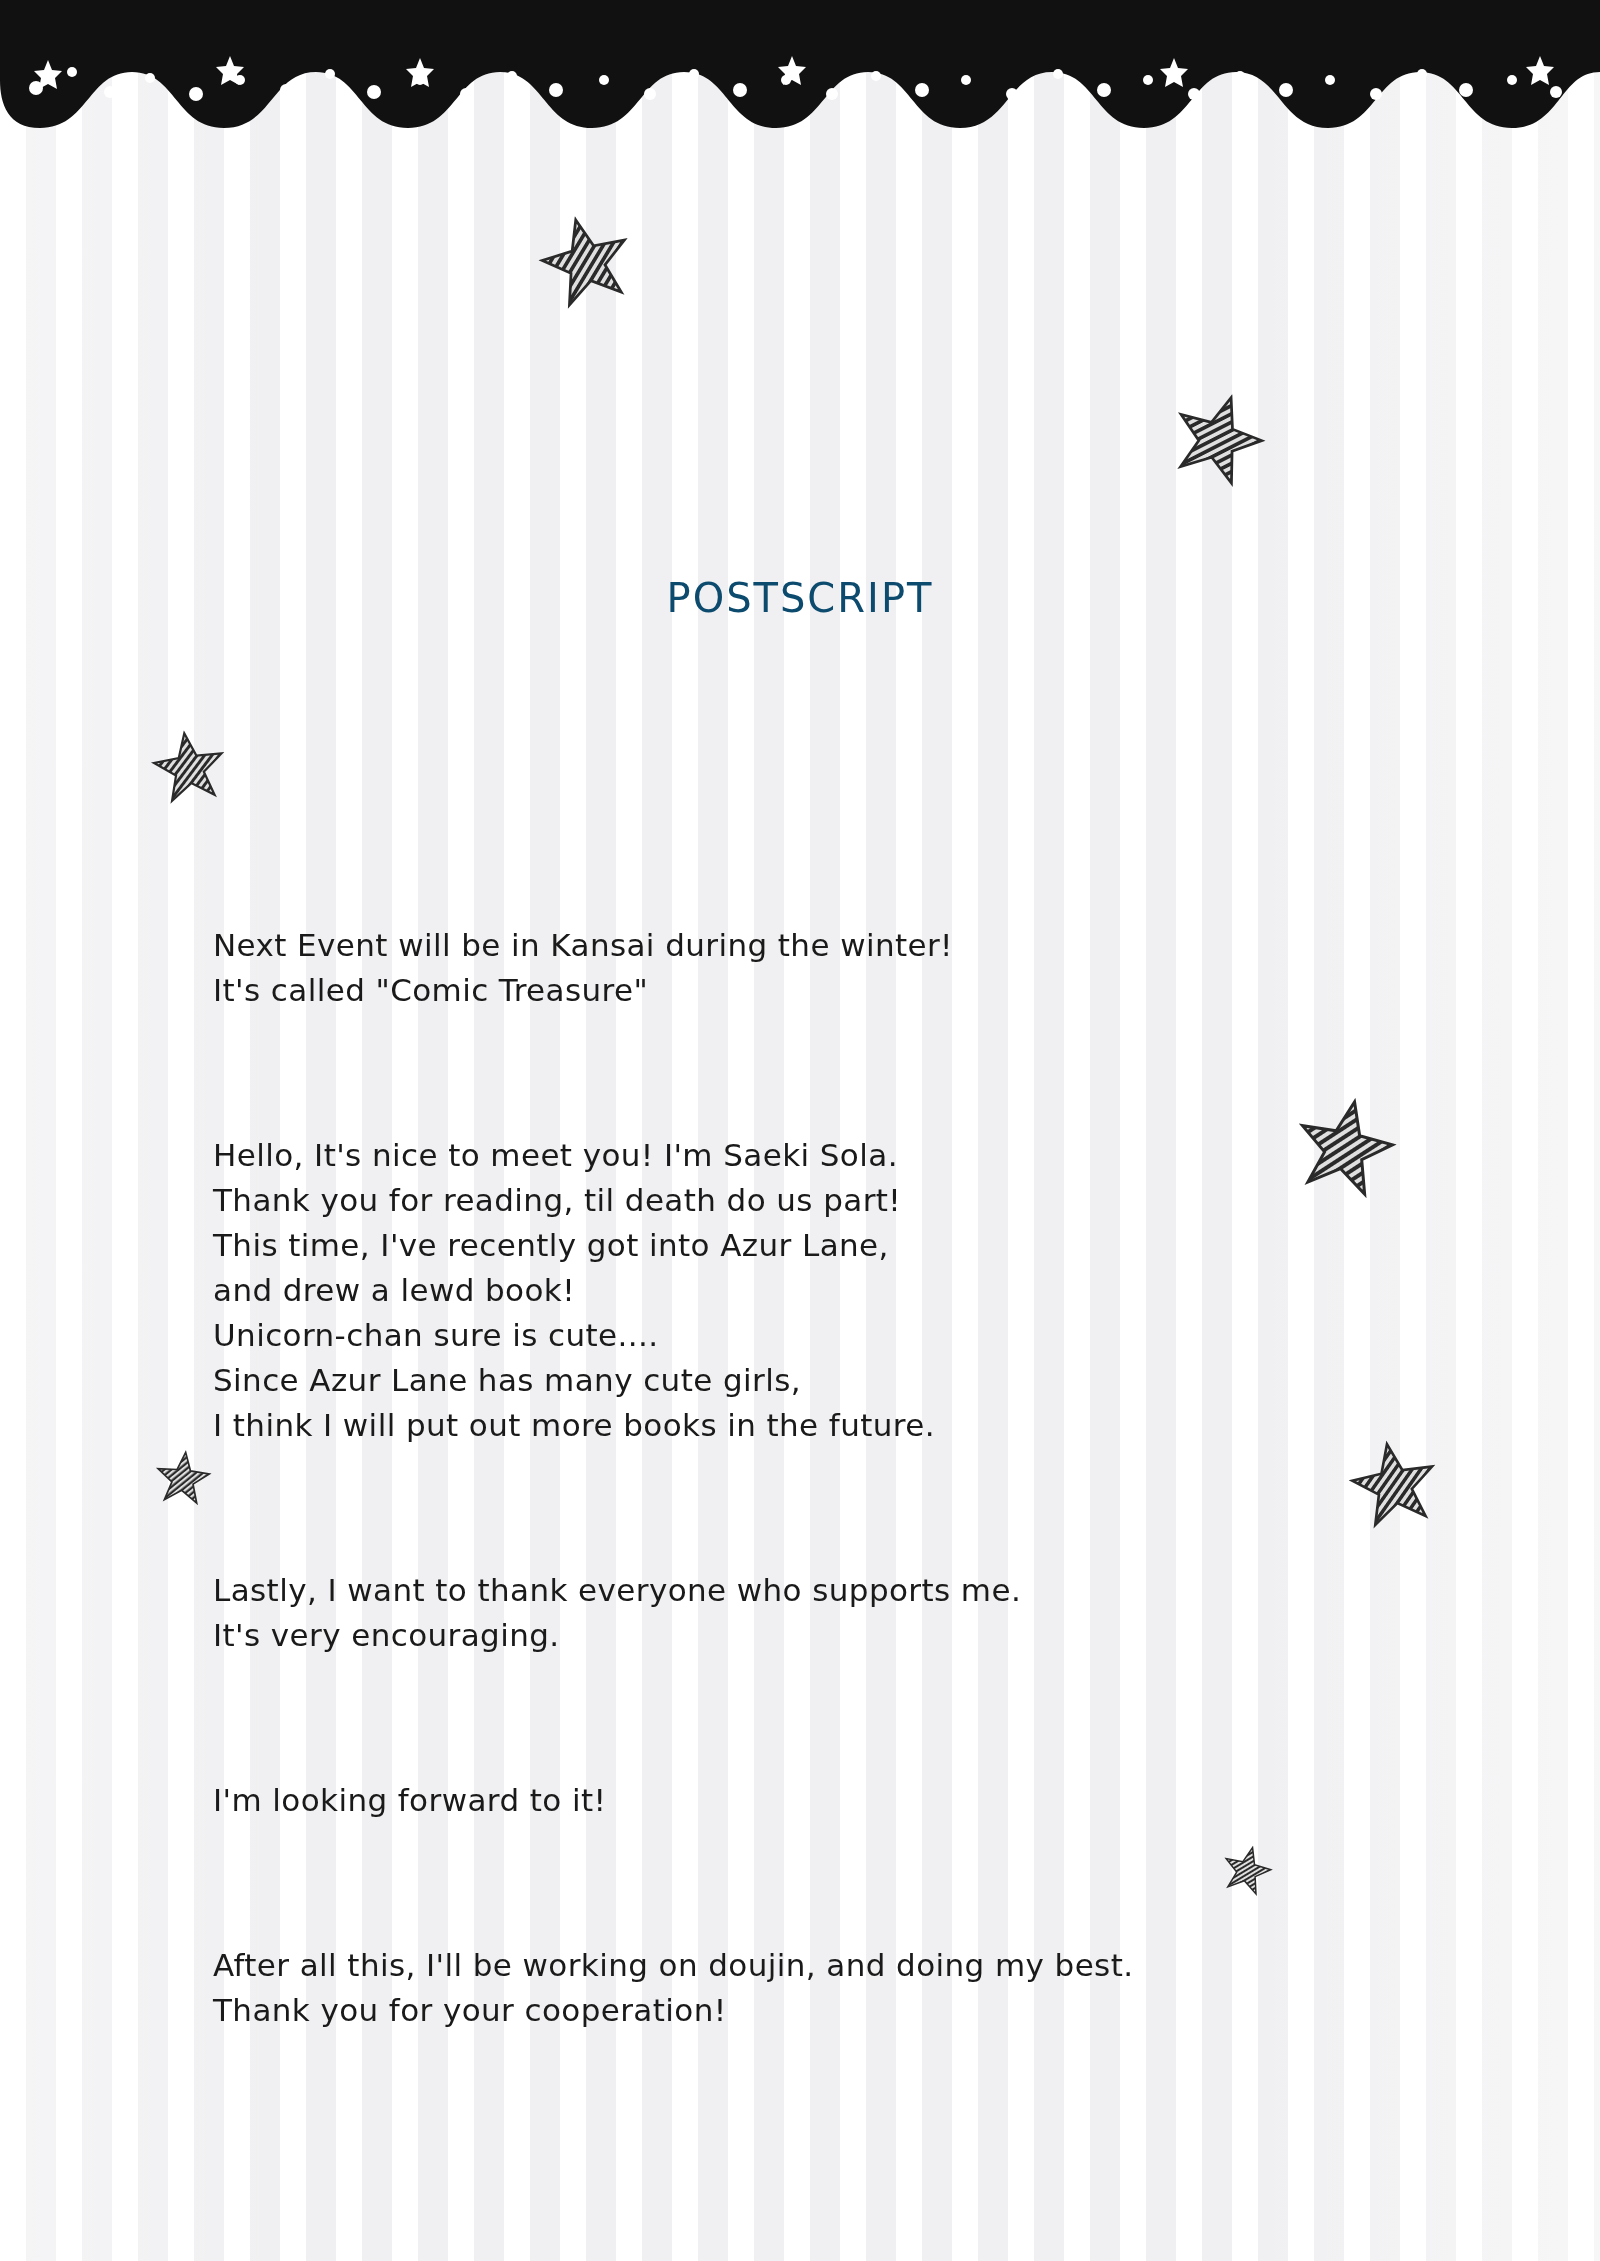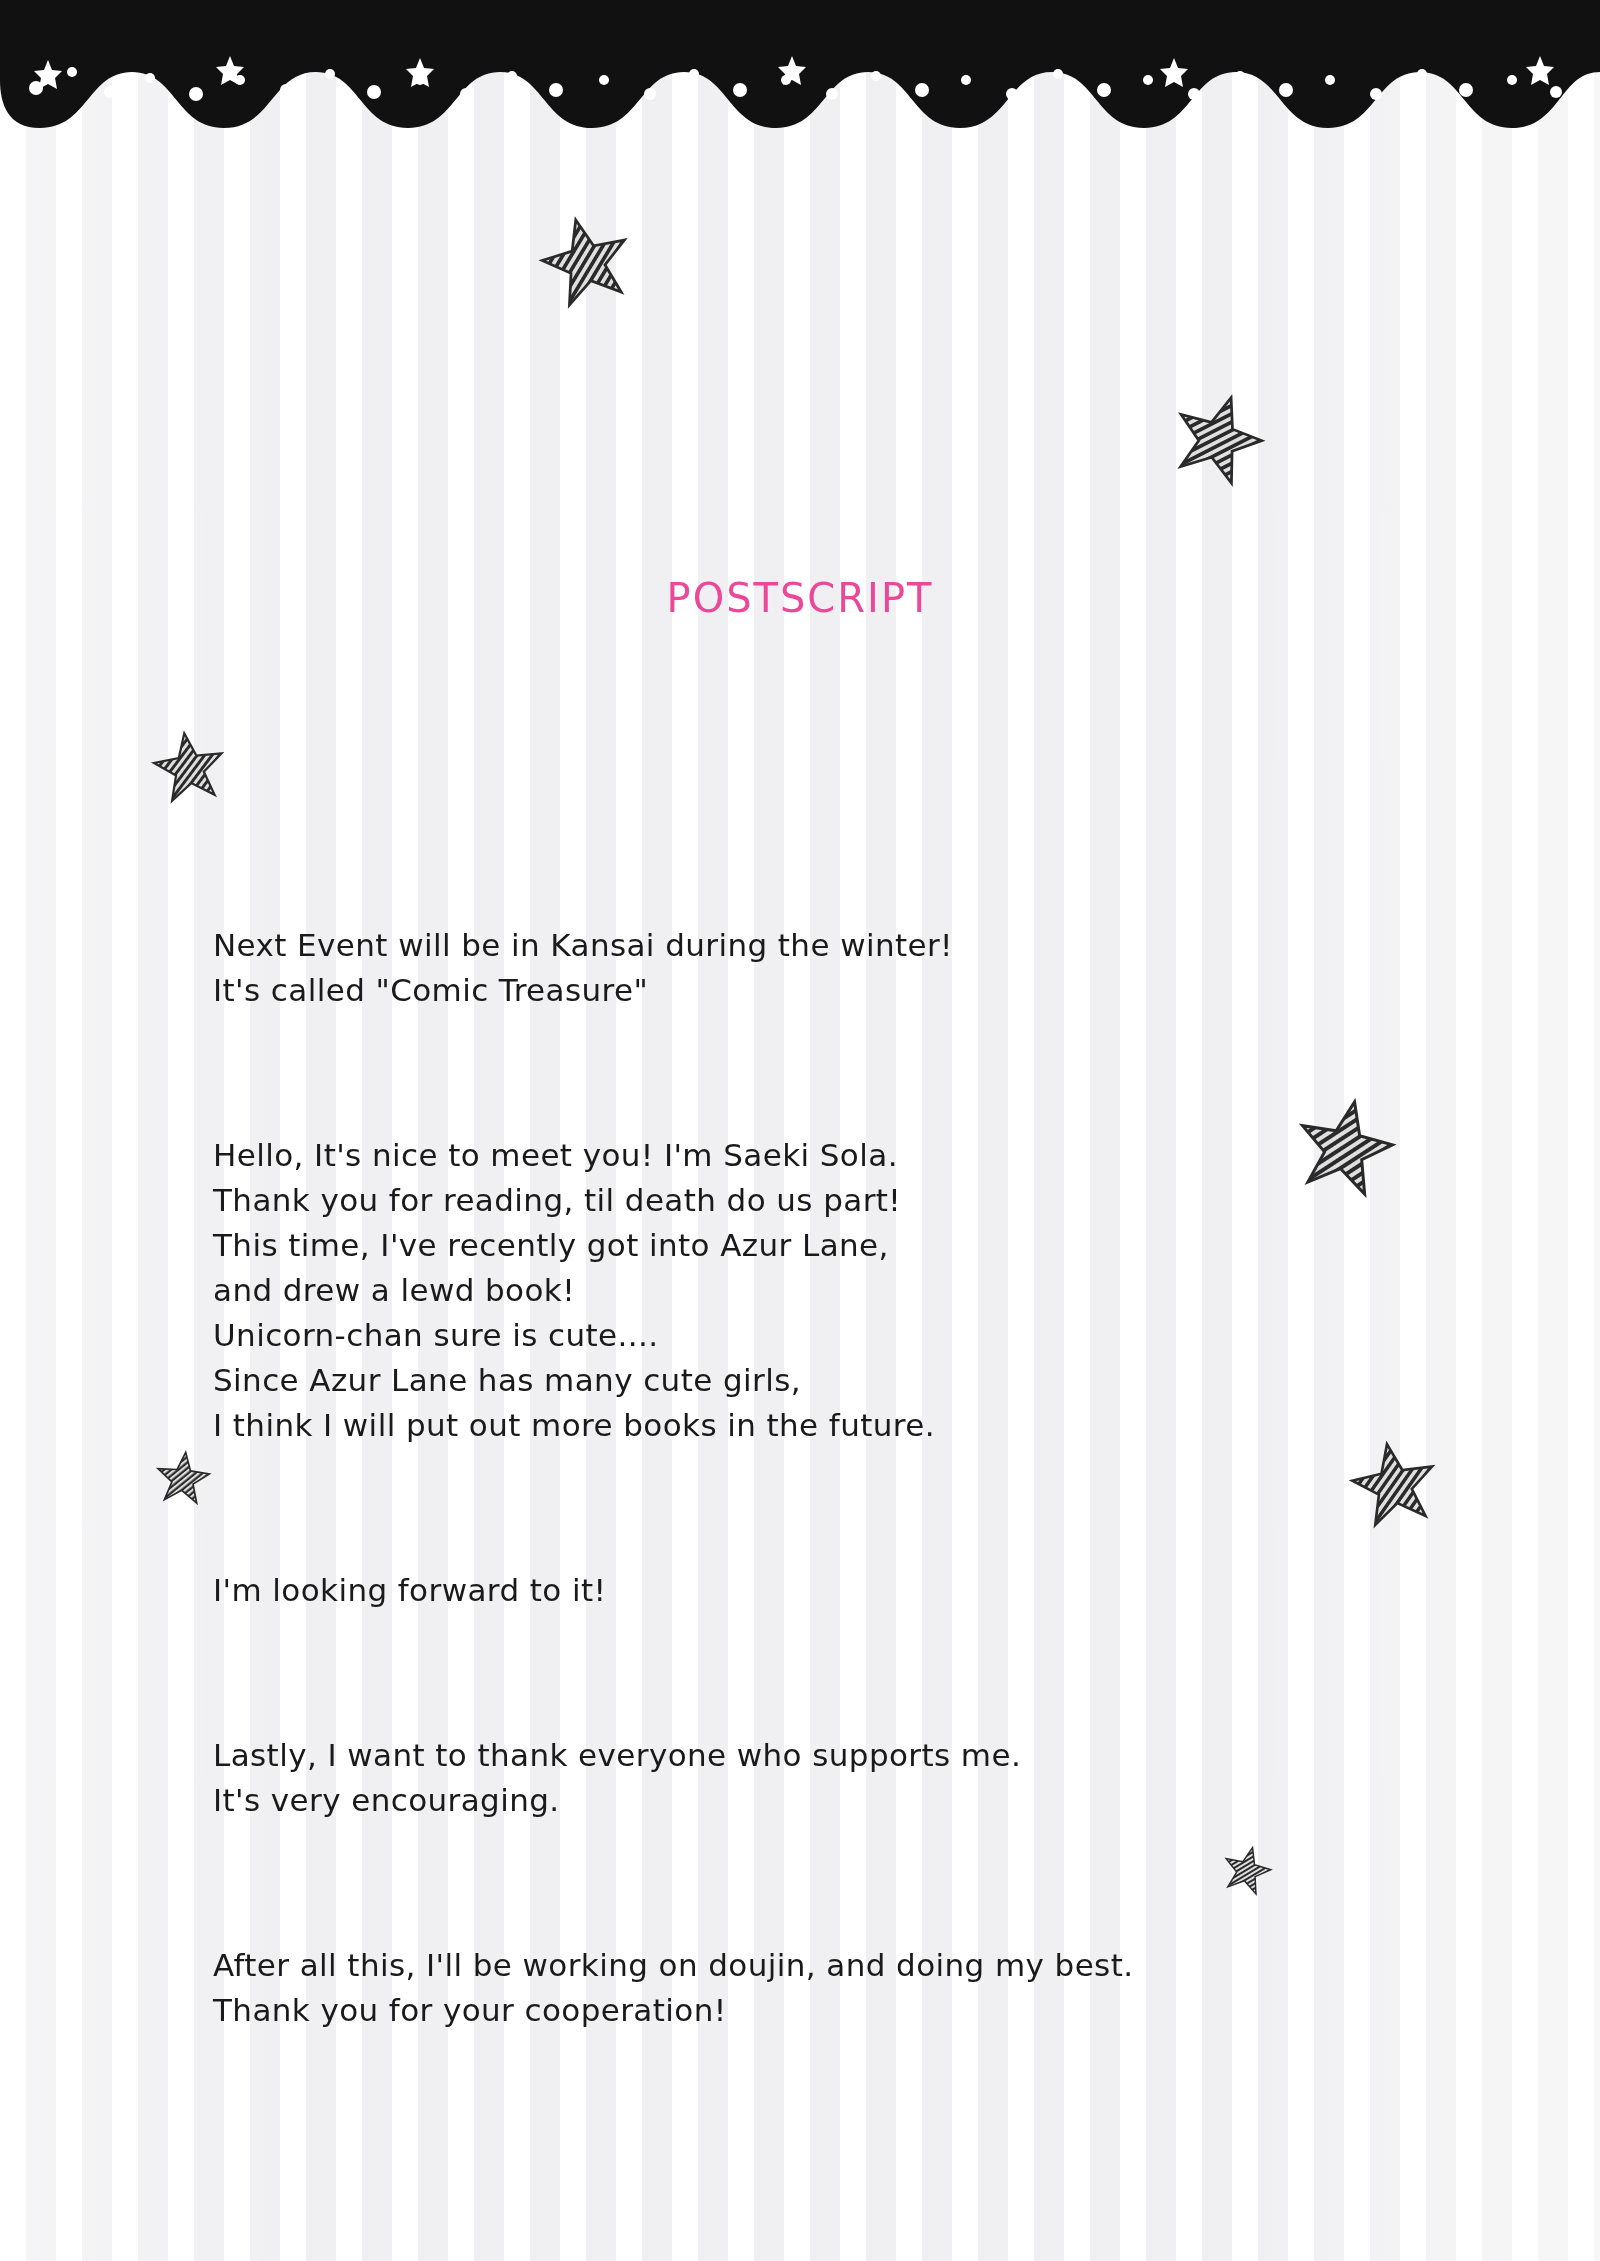--- a/index.html
+++ b/index.html
@@ -60,21 +60,21 @@
 
   
   .title {
     position: absolute;
     left: 0;
     top: 575px;
     width: 1600px;
     text-align: center;
     font-size: 40px;
     letter-spacing: 2px;
-    color: #ec4899;
+    color: #0c4a6e;
     font-family: "DejaVu Sans", sans-serif;
   }
   .body-text {
     position: absolute;
     left: 213px;
     top: 833px;
     width: 1250px;
     color: #1a1a1a;
     font-size: 31px;
     line-height: 45px;
@@ -197,23 +197,23 @@
   <div class="body-text">
     <p class="para">Next Event will be in Kansai during the winter!
 It's called "Comic Treasure"</p>
     <p class="para">Hello, It's nice to meet you! I'm Saeki Sola.
 Thank you for reading, til death do us part!
 This time, I've recently got into Azur Lane,
 and drew a lewd book!
 Unicorn-chan sure is cute....
 Since Azur Lane has many cute girls,
 I think I will put out more books in the future.</p>
-    <p class="para">I'm looking forward to it!</p>
     <p class="para">Lastly, I want to thank everyone who supports me.
 It's very encouraging.</p>
+    <p class="para">I'm looking forward to it!</p>
     <p class="para">After all this, I'll be working on doujin, and doing my best.
 Thank you for your cooperation!</p>
     
     
     
   </div>
 
 </div>
 
 </body></html>

